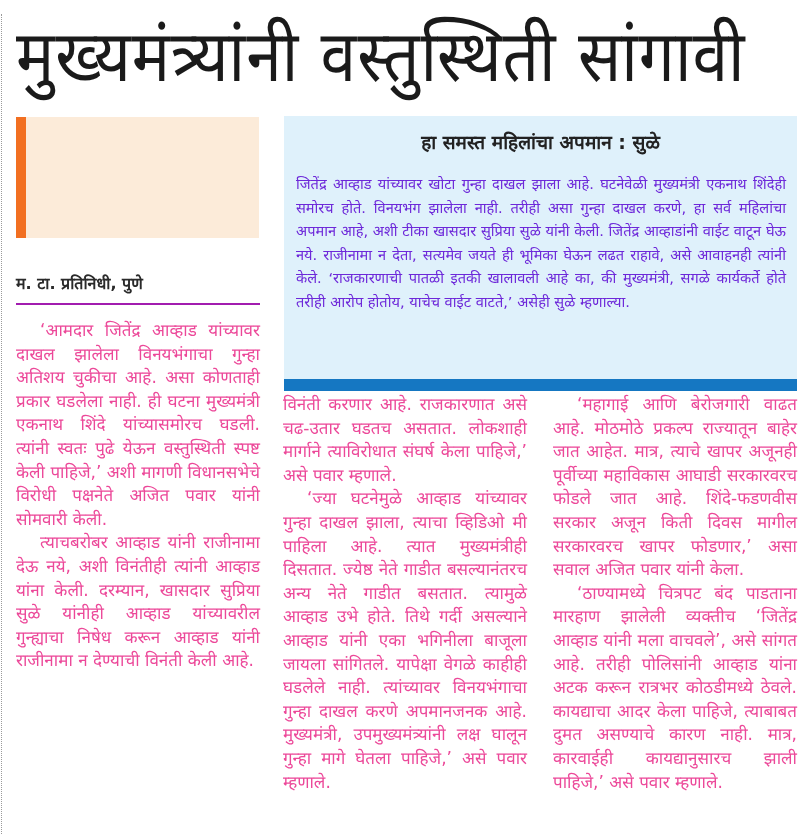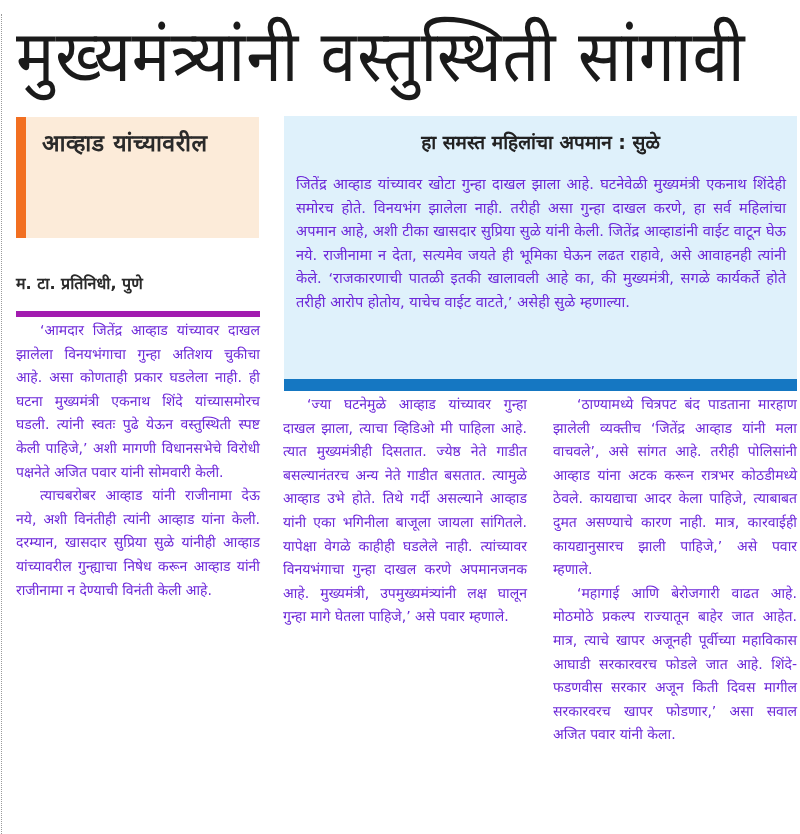--- a/index.html
+++ b/index.html
@@ -26,21 +26,21 @@
     }
     .kicker-text {
       font-family: "DejaVu Sans", sans-serif; font-weight: bold;
       font-size: 23px; line-height: 33px; color: #2a2a2a;
       letter-spacing: 0.5px;
     }
 
     .byline {
       position: absolute; left: 16px; top: 273px; width: 244px;
       font-size: 16px; line-height: 22px; font-weight: bold; color: #2a2a2a;
-      padding-bottom: 16px; border-bottom: 6px solid #a21caf;
+      padding-bottom: 8px; border-bottom: 2px solid #a21caf;
     }
 
     .sidebar-box {
       position: absolute; left: 284px; top: 116px; width: 513px; height: 275px;
       background: #dff1fb;
     }
     .sidebar-title {
       position: absolute; left: 0; top: 12px; width: 100%;
       text-align: center; font-weight: bold; font-size: 19px; line-height: 28px; color: #222;
     }
@@ -48,52 +48,52 @@
       position: absolute; left: 12px; top: 56px; width: 490px;
       font-size: 14.6px; line-height: 23.5px; text-align: justify; color: #6d28d9;
       text-align-last: left;
     }
     .sidebar-bar {
       position: absolute; left: 0; bottom: 0; width: 100%; height: 12px;
       background: #1577c2;
     }
 
     .col {
-      position: absolute; font-size: 14px; line-height: 23.6px; color: #6d28d9;
+      position: absolute; font-size: 17px; line-height: 23.6px; color: #ec4899;
       text-align: justify;
     }
     .col p { text-indent: 24px; }
     .col-1 { left: 16px; top: 319px; width: 244px; }
     .col-2 { left: 283px; top: 393px; width: 244px; }
     .col-3 { left: 553px; top: 393px; width: 244px; }
   </style>
 </head>
 <body>
 
 <div class="left-rule"></div>
 
 <h1 class="headline">मुख्यमंत्र्यांनी वस्तुस्थिती सांगावी</h1>
 
 <div class="kicker-box">
-  <div class="kicker-text">आव्हाड यांच्यावरील</div>
 </div>
 
 <div class="byline">म. टा. प्रतिनिधी, पुणे</div>
 
 <div class="sidebar-box">
   <div class="sidebar-title">हा समस्त महिलांचा अपमान : सुळे</div>
   <p class="sidebar-body">जितेंद्र आव्हाड यांच्यावर खोटा गुन्हा दाखल झाला आहे. घटनेवेळी मुख्यमंत्री एकनाथ शिंदेही समोरच होते. विनयभंग झालेला नाही. तरीही असा गुन्हा दाखल करणे, हा सर्व महिलांचा अपमान आहे, अशी टीका खासदार सुप्रिया सुळे यांनी केली. जितेंद्र आव्हाडांनी वाईट वाटून घेऊ नये. राजीनामा न देता, सत्यमेव जयते ही भूमिका घेऊन लढत राहावे, असे आवाहनही त्यांनी केले. ‘राजकारणाची पातळी इतकी खालावली आहे का, की मुख्यमंत्री, सगळे कार्यकर्ते होते तरीही आरोप होतोय, याचेच वाईट वाटते,’ असेही सुळे म्हणाल्या.</p>
   <div class="sidebar-bar"></div>
 </div>
 
 <div class="col col-1">
   <p>‘आमदार जितेंद्र आव्हाड यांच्यावर दाखल झालेला विनयभंगाचा गुन्हा अतिशय चुकीचा आहे. असा कोणताही प्रकार घडलेला नाही. ही घटना मुख्यमंत्री एकनाथ शिंदे यांच्यासमोरच घडली. त्यांनी स्वतः पुढे येऊन वस्तुस्थिती स्पष्ट केली पाहिजे,’ अशी मागणी विधानसभेचे विरोधी पक्षनेते अजित पवार यांनी सोमवारी केली.</p>
   <p>त्याचबरोबर आव्हाड यांनी राजीनामा देऊ नये, अशी विनंतीही त्यांनी आव्हाड यांना केली. दरम्यान, खासदार सुप्रिया सुळे यांनीही आव्हाड यांच्यावरील गुन्ह्याचा निषेध करून आव्हाड यांनी राजीनामा न देण्याची विनंती केली आहे.</p>
 </div>
 
 <div class="col col-2">
+  <p style="text-indent:0">विनंती करणार आहे. राजकारणात असे चढ-उतार घडतच असतात. लोकशाही मार्गाने त्याविरोधात संघर्ष केला पाहिजे,’ असे पवार म्हणाले.</p>
   <p>‘ज्या घटनेमुळे आव्हाड यांच्यावर गुन्हा दाखल झाला, त्याचा व्हिडिओ मी पाहिला आहे. त्यात मुख्यमंत्रीही दिसतात. ज्येष्ठ नेते गाडीत बसल्यानंतरच अन्य नेते गाडीत बसतात. त्यामुळे आव्हाड उभे होते. तिथे गर्दी असल्याने आव्हाड यांनी एका भगिनीला बाजूला जायला सांगितले. यापेक्षा वेगळे काहीही घडलेले नाही. त्यांच्यावर विनयभंगाचा गुन्हा दाखल करणे अपमानजनक आहे. मुख्यमंत्री, उपमुख्यमंत्र्यांनी लक्ष घालून गुन्हा मागे घेतला पाहिजे,’ असे पवार म्हणाले.</p>
 </div>
 
 <div class="col col-3">
+  <p>‘महागाई आणि बेरोजगारी वाढत आहे. मोठमोठे प्रकल्प राज्यातून बाहेर जात आहेत. मात्र, त्याचे खापर अजूनही पूर्वीच्या महाविकास आघाडी सरकारवरच फोडले जात आहे. शिंदे-फडणवीस सरकार अजून किती दिवस मागील सरकारवरच खापर फोडणार,’ असा सवाल अजित पवार यांनी केला.</p>
   <p>‘ठाण्यामध्ये चित्रपट बंद पाडताना मारहाण झालेली व्यक्तीच ‘जितेंद्र आव्हाड यांनी मला वाचवले’, असे सांगत आहे. तरीही पोलिसांनी आव्हाड यांना अटक करून रात्रभर कोठडीमध्ये ठेवले. कायद्याचा आदर केला पाहिजे, त्याबाबत दुमत असण्याचे कारण नाही. मात्र, कारवाईही कायद्यानुसारच झाली पाहिजे,’ असे पवार म्हणाले.</p>
-  <p>‘महागाई आणि बेरोजगारी वाढत आहे. मोठमोठे प्रकल्प राज्यातून बाहेर जात आहेत. मात्र, त्याचे खापर अजूनही पूर्वीच्या महाविकास आघाडी सरकारवरच फोडले जात आहे. शिंदे-फडणवीस सरकार अजून किती दिवस मागील सरकारवरच खापर फोडणार,’ असा सवाल अजित पवार यांनी केला.</p>
 </div>
 
 </body></html>

